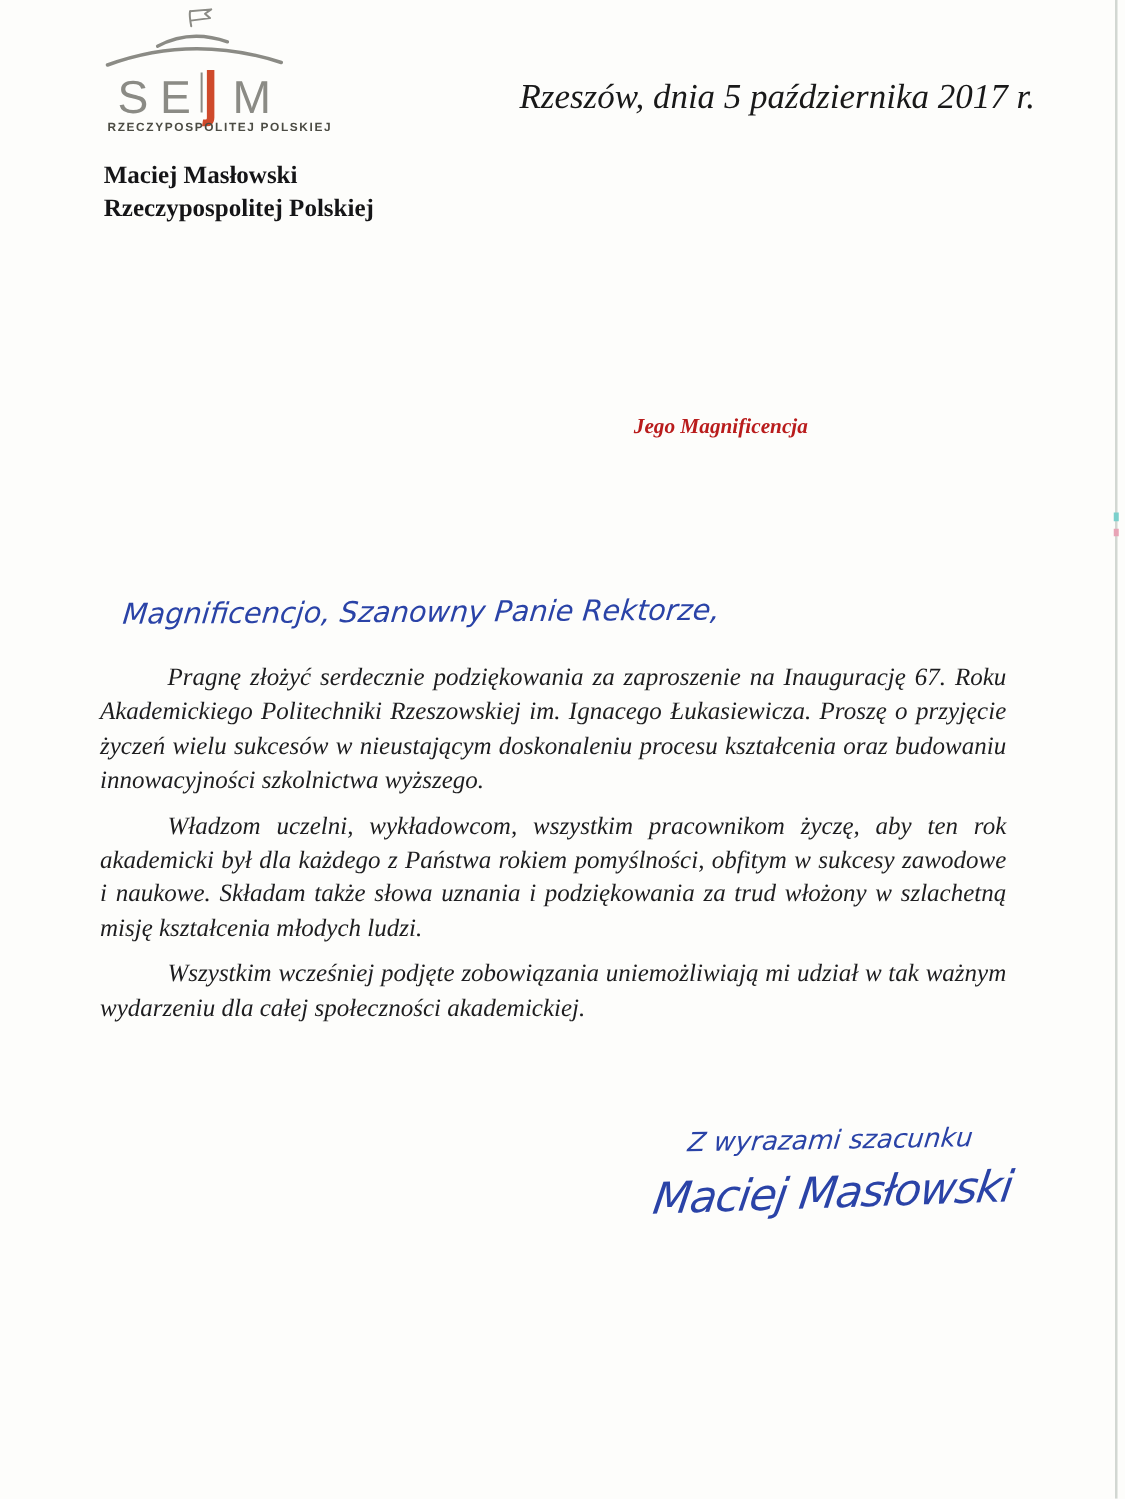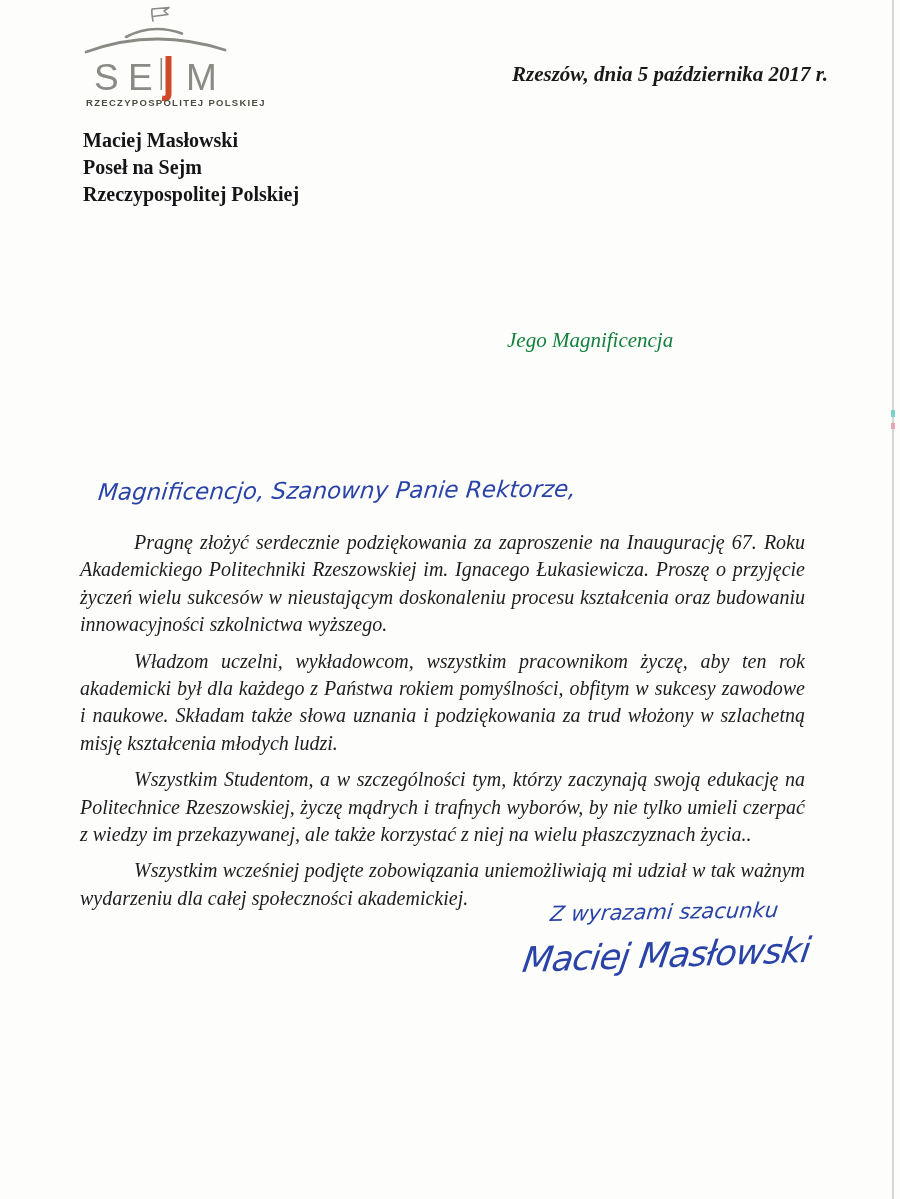--- a/index.html
+++ b/index.html
@@ -58,22 +58,22 @@
     white-space: nowrap;
     margin-top: -4px;
     margin-left: 4px;
   }
 
   
   .dateline {
     position: absolute;
     top: 62px;
     right: 72px;
-    font-size: 21px;
-    font-weight: 700;
+    font-size: 28px;
+    font-weight: 400;
     font-style: italic;
     color: #191919;
     white-space: nowrap;
   }
 
   
   .sender {
     position: absolute;
     left: 83px;
     top: 127px;
@@ -81,25 +81,25 @@
     font-weight: 700;
     line-height: 27px;
     color: #151517;
   }
 
   
   .recipient {
     position: absolute;
     left: 507px;
     top: 324px;
-    font-size: 21px;
-    font-weight: 400;
+    font-size: 17px;
+    font-weight: 700;
     font-style: italic;
     line-height: 33px;
-    color: #15803d;
+    color: #b91c1c;
   }
 
   
   .handwriting {
     font-family: "DejaVu Sans", sans-serif;
     font-style: italic;
     color: #2a43a7;
     white-space: nowrap;
   }
   .salutation {
@@ -172,31 +172,29 @@
     <rect x="78.5" y="52" width="1.6" height="32" fill="#8b8b85"></rect>
     <path d="M86.5,50 L86.5,88 Q86.5,93.5 80,92.5" fill="none" stroke="#cf4a2b" stroke-width="6"></path>
   </svg>
   <div class="logo-subtitle">RZECZYPOSPOLITEJ POLSKIEJ</div>
 </div>
 
 <div class="dateline">Rzeszów, dnia 5 października 2017 r.</div>
 
 <div class="sender">
   <div>Maciej Masłowski</div>
-  <div>Poseł na Sejm</div>
   <div>Rzeczypospolitej Polskiej</div>
 </div>
 
 <div class="recipient">
   <div>Jego Magnificencja</div>
 </div>
 
 <div class="handwriting salutation">Magnificencjo, Szanowny Panie Rektorze,</div>
 
 <div class="body-text">
   <p>Pragnę złożyć serdecznie podziękowania za zaproszenie na Inaugurację 67. Roku Akademickiego Politechniki Rzeszowskiej im. Ignacego Łukasiewicza. Proszę o przyjęcie życzeń wielu sukcesów w nieustającym doskonaleniu procesu kształcenia oraz budowaniu innowacyjności szkolnictwa wyższego.</p>
   <p>Władzom uczelni, wykładowcom, wszystkim pracownikom życzę, aby ten rok akademicki był dla każdego z Państwa rokiem pomyślności, obfitym w sukcesy zawodowe i naukowe. Składam także słowa uznania i podziękowania za trud włożony w szlachetną misję kształcenia młodych ludzi.</p>
-  <p>Wszystkim Studentom, a w szczególności tym, którzy zaczynają swoją edukację na Politechnice Rzeszowskiej, życzę mądrych i trafnych wyborów, by nie tylko umieli czerpać z wiedzy im przekazywanej, ale także korzystać z niej na wielu płaszczyznach życia..</p>
   <p>Wszystkim wcześniej podjęte zobowiązania uniemożliwiają mi udział w tak ważnym wydarzeniu dla całej społeczności akademickiej.</p>
 </div>
 
 <div class="handwriting closing">Z wyrazami szacunku</div>
 <div class="handwriting signature">Maciej Masłowski</div>
 
 </body></html>

